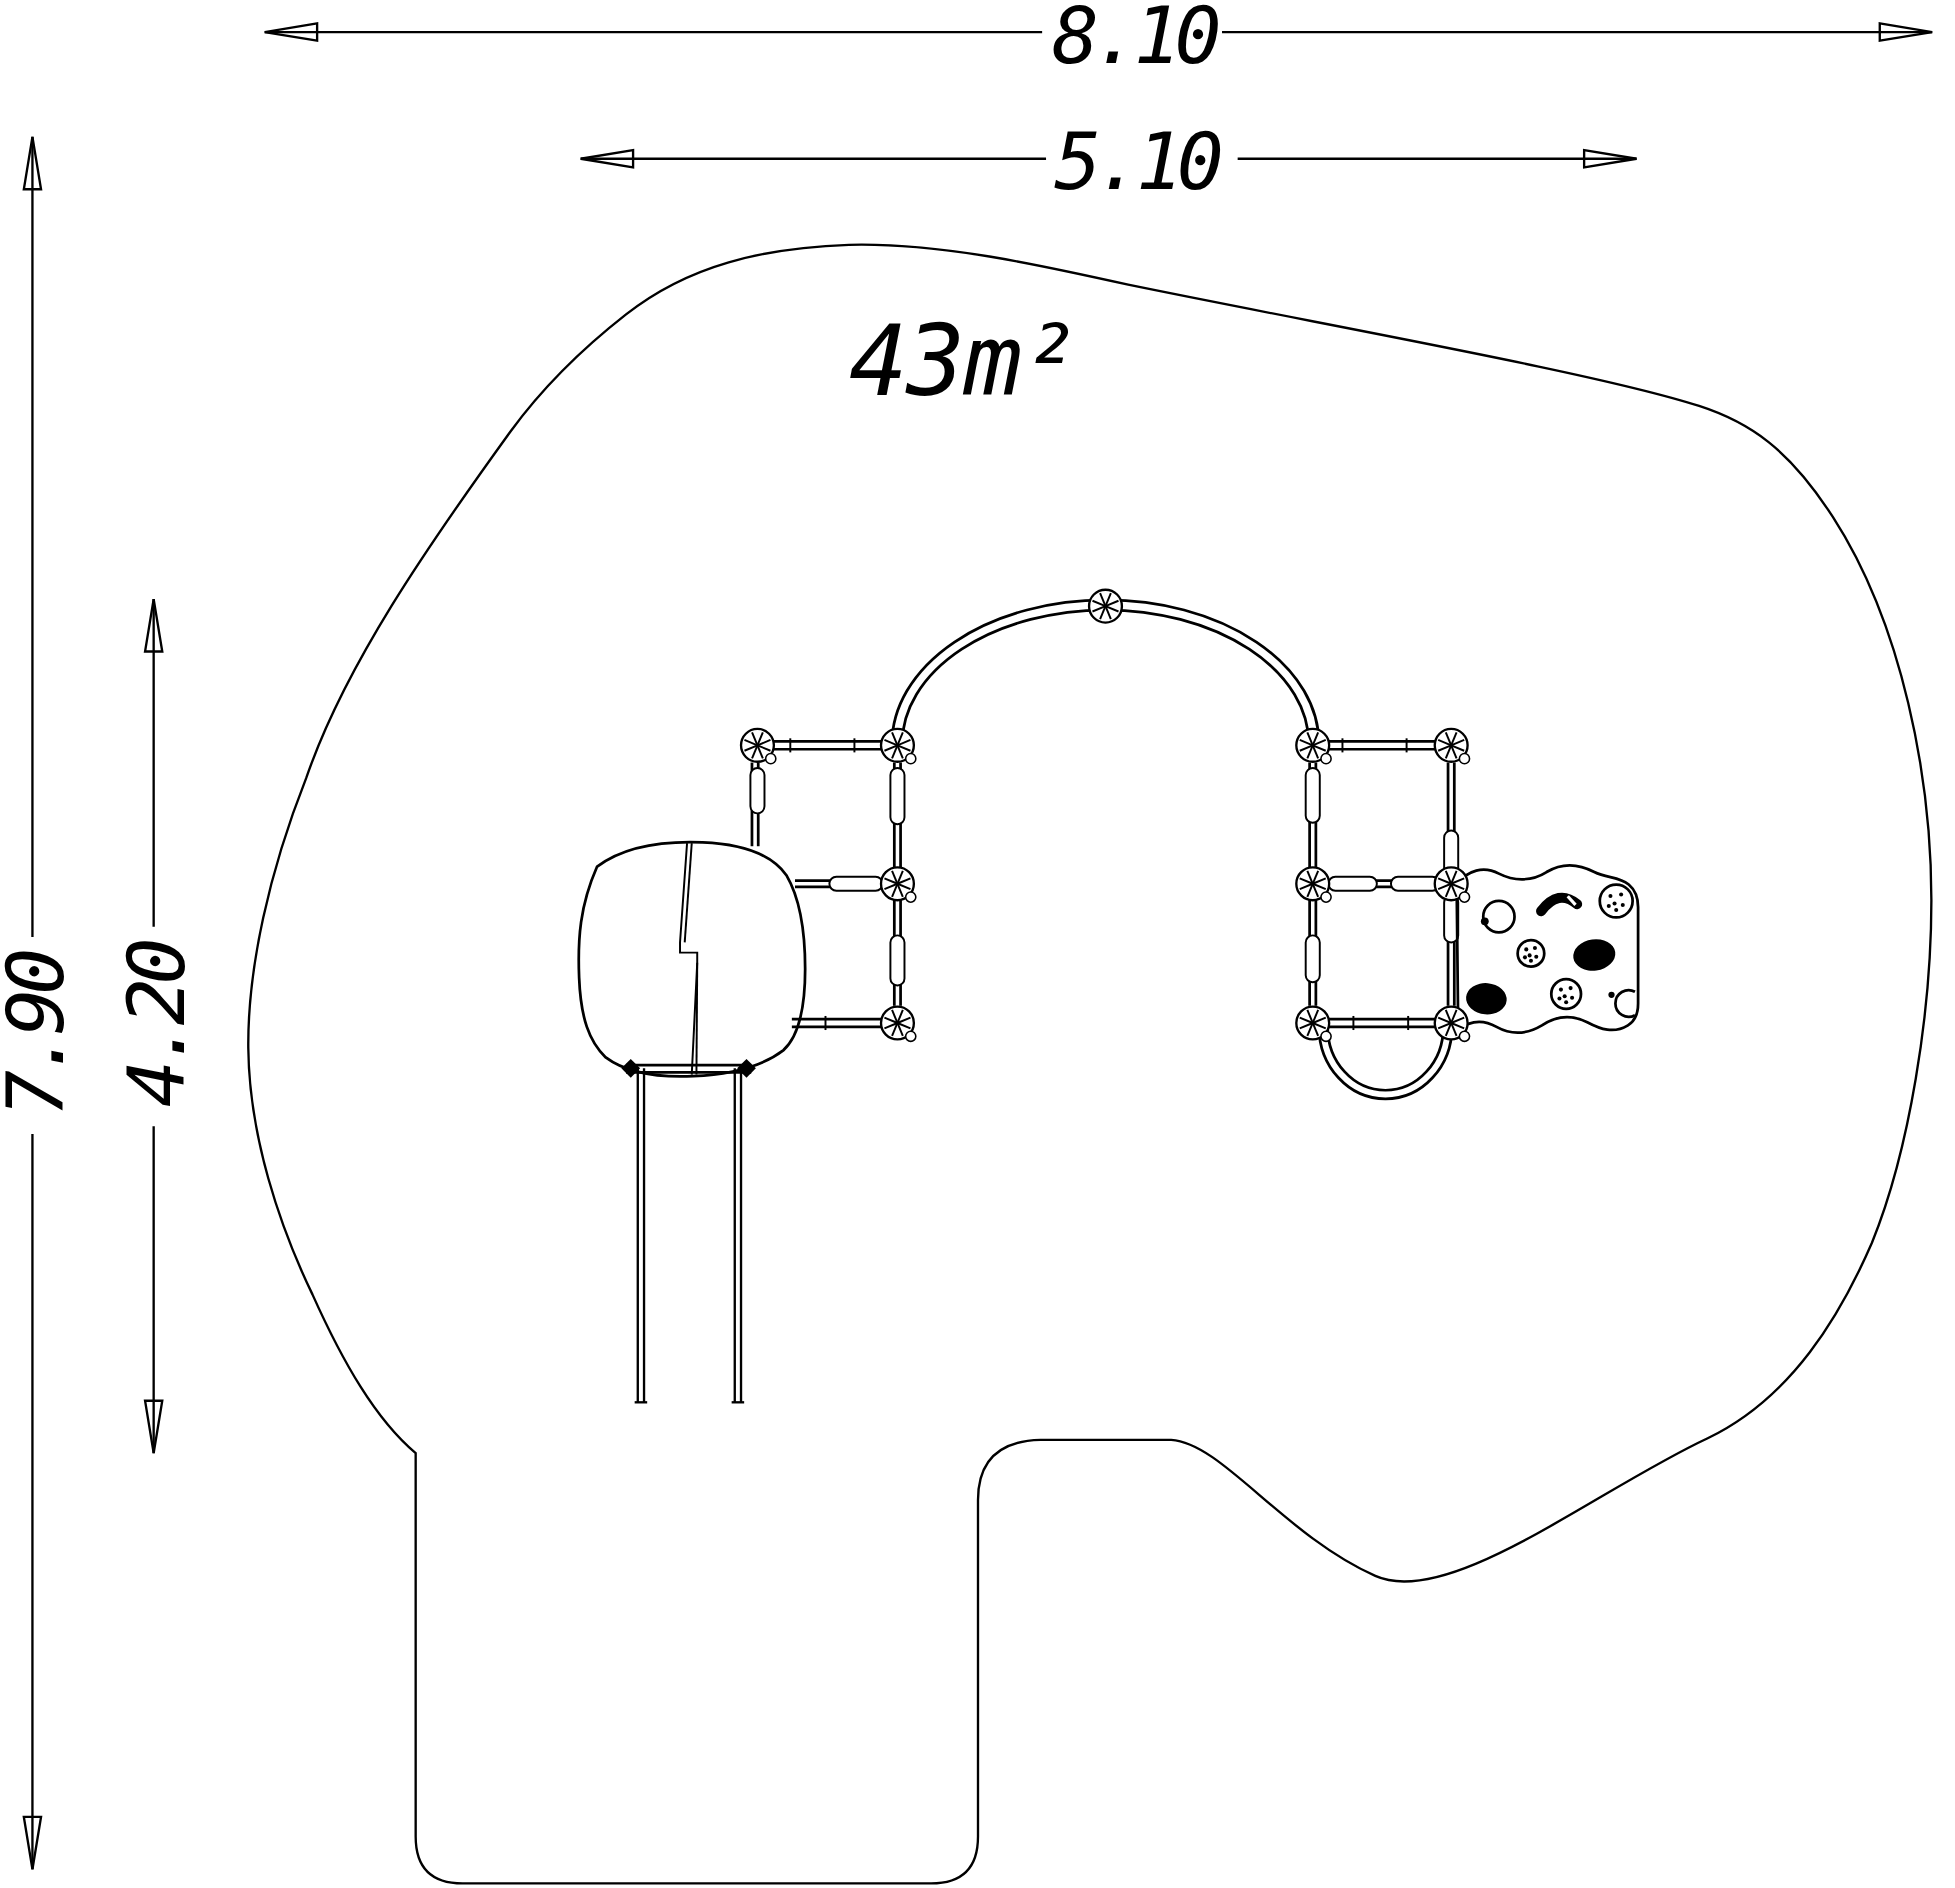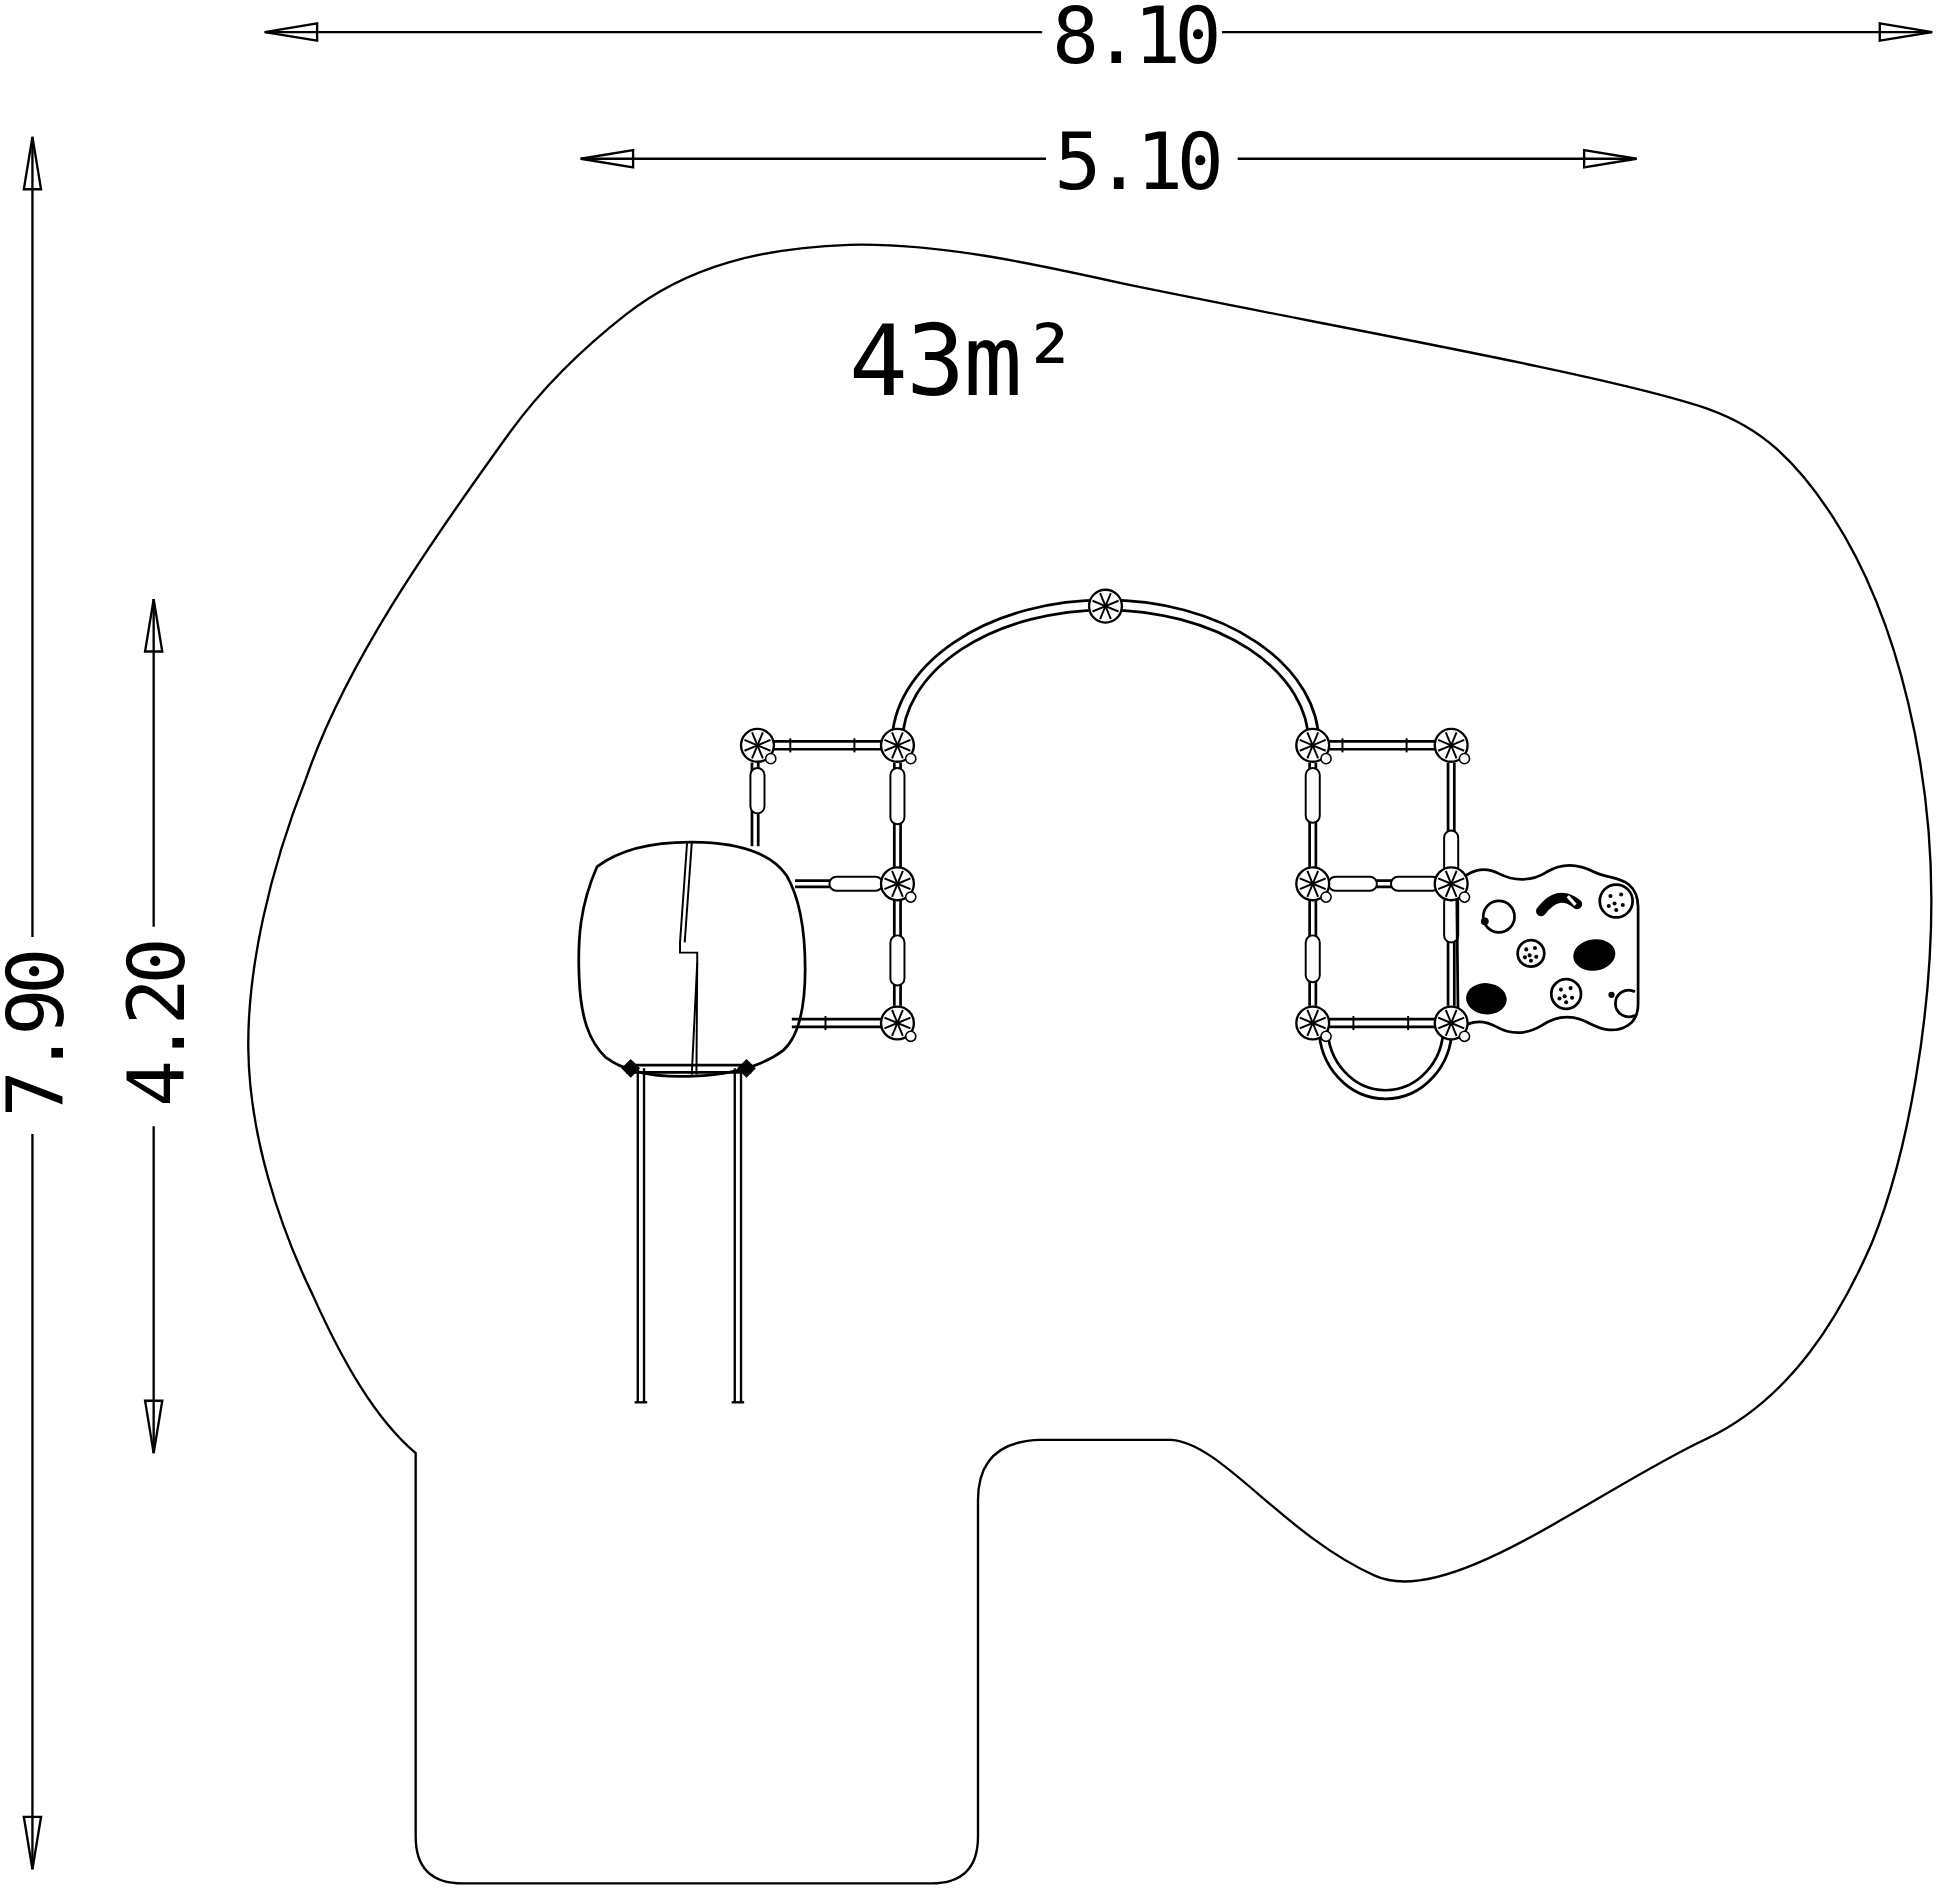--- a/index.html
+++ b/index.html
@@ -1,16 +1,16 @@
 <!DOCTYPE html>
 <html style="font-size:12.5px"><head>
 <meta charset="utf-8">
 <style>
   html,body{margin:0;padding:0;background:#ffffff;}
-  .canvas{position:relative;width:1956px;height:1888px;background:#ffffff;overflow:hidden;}
+  .canvas{position:relative;width:1956px;height:1888px;background:#ffffff;overflow:hidden;font-style:italic;}
   svg{display:block;}
   text{fill:#000;font-family:"DejaVu Sans Mono",monospace;}
   .dimtext{font-size:100px;letter-spacing:-8px;}
   .areatext{font-size:125px;letter-spacing:-2px;}
   .s35{stroke:#000;stroke-width:3.5;fill:none;}
   .s3{stroke:#000;stroke-width:3;fill:none;}
   .s25{stroke:#000;stroke-width:2.5;fill:none;}
   .capsule{fill:#ffffff;stroke:#000;stroke-width:2.5;}
   .blackfill{fill:#000;stroke:none;}
 </style>

